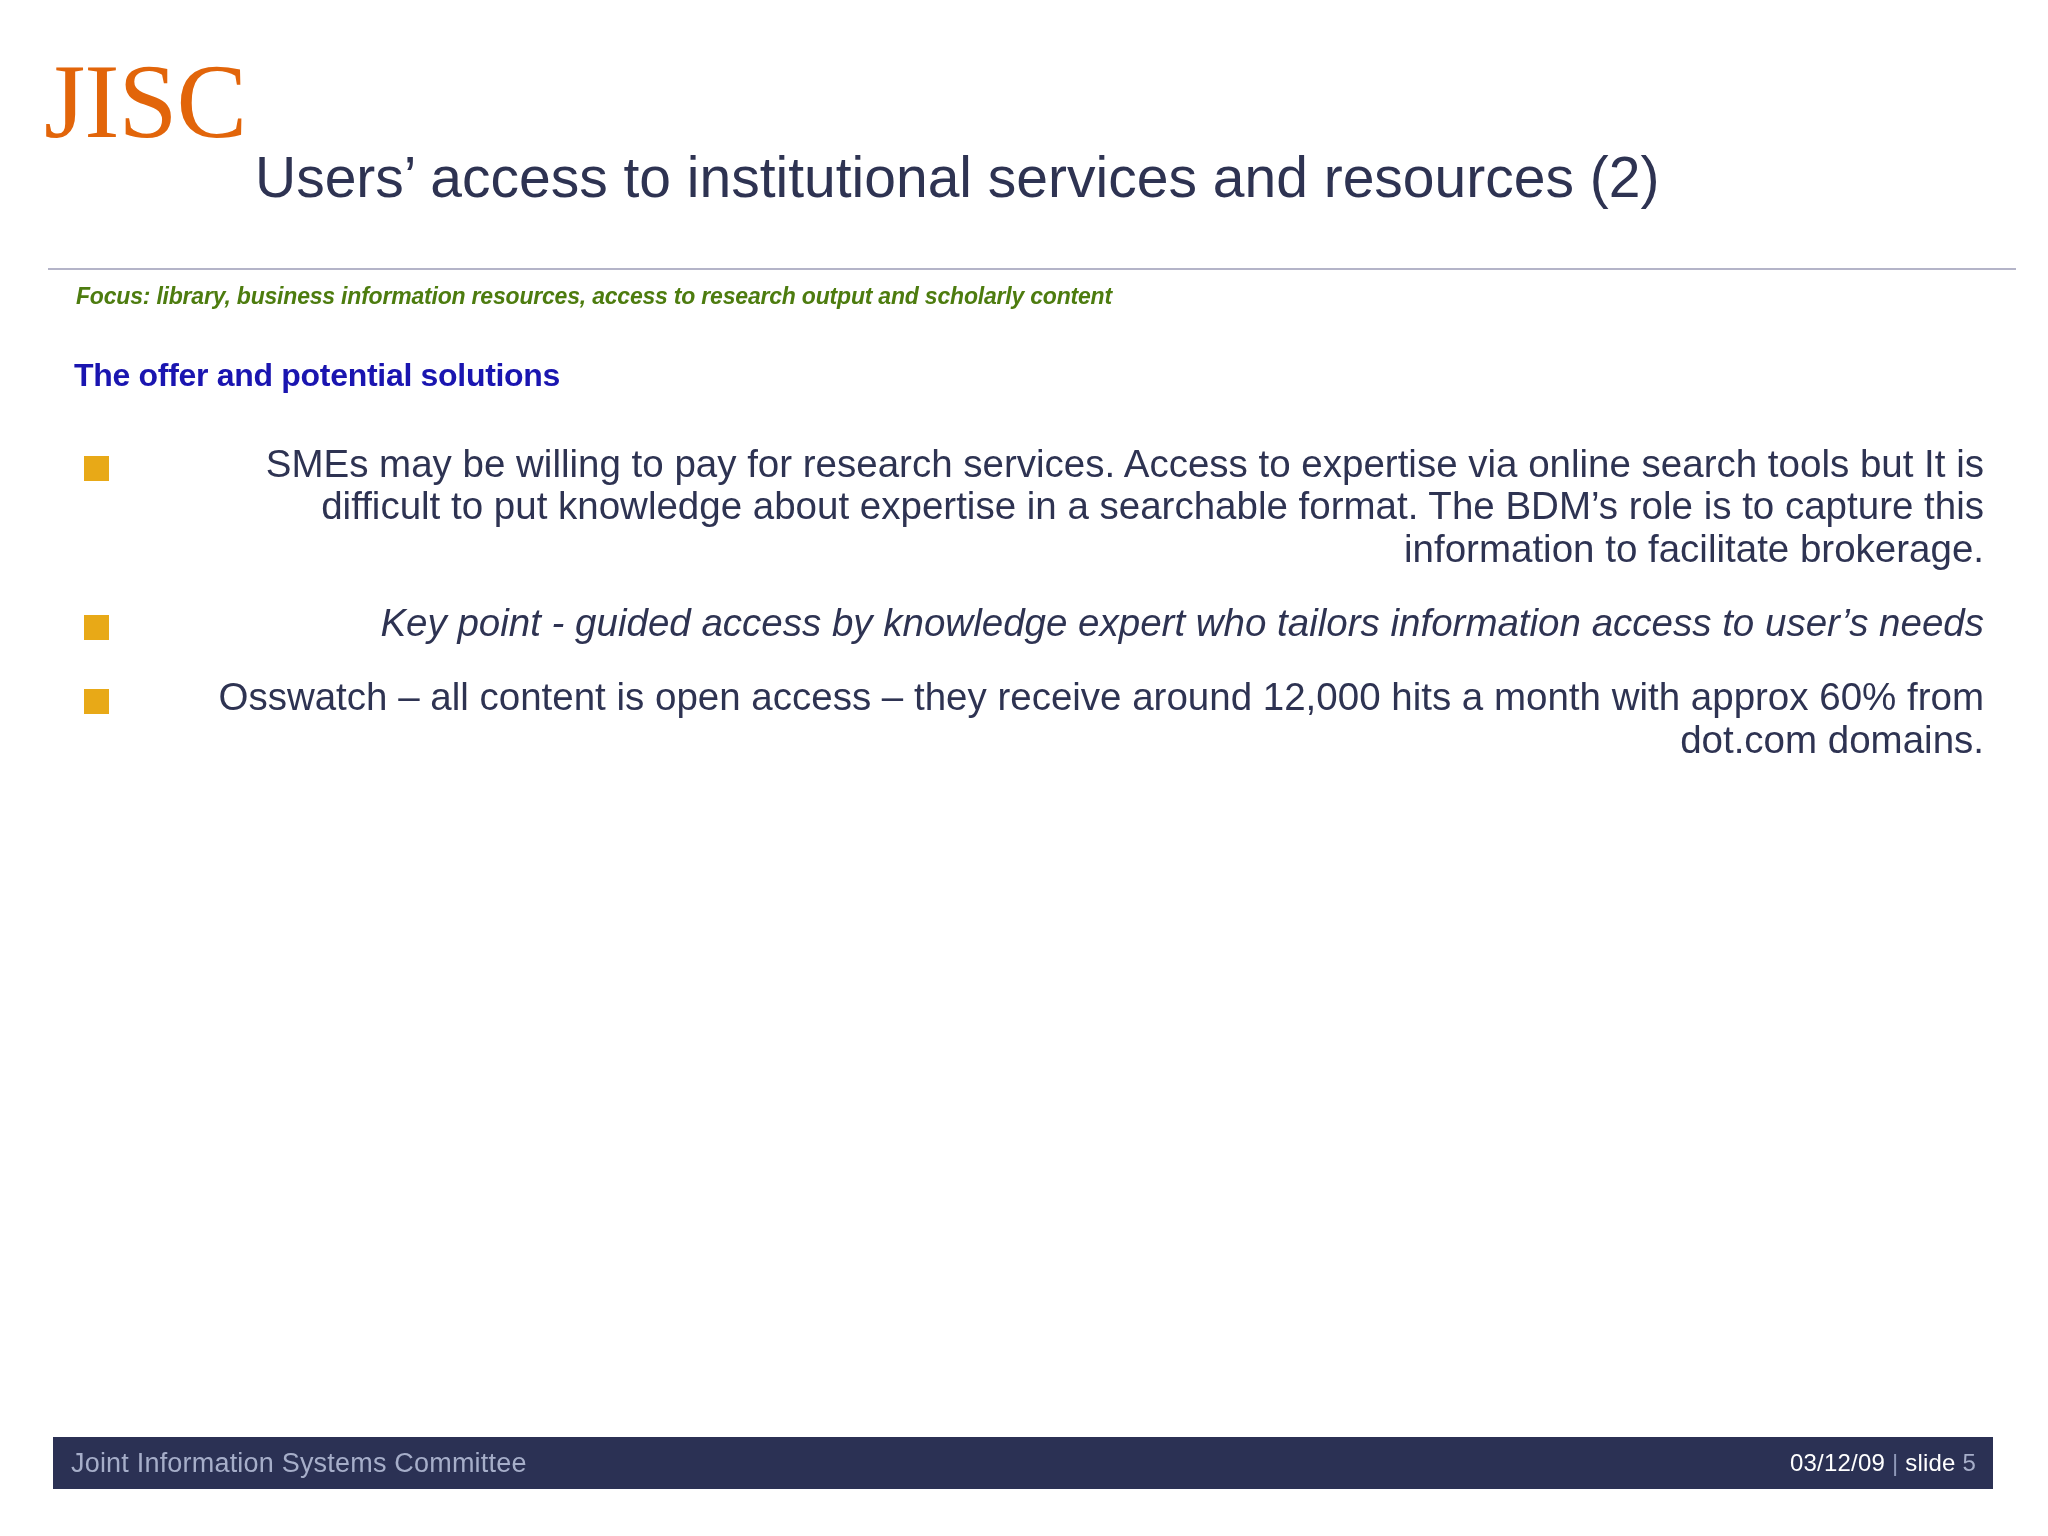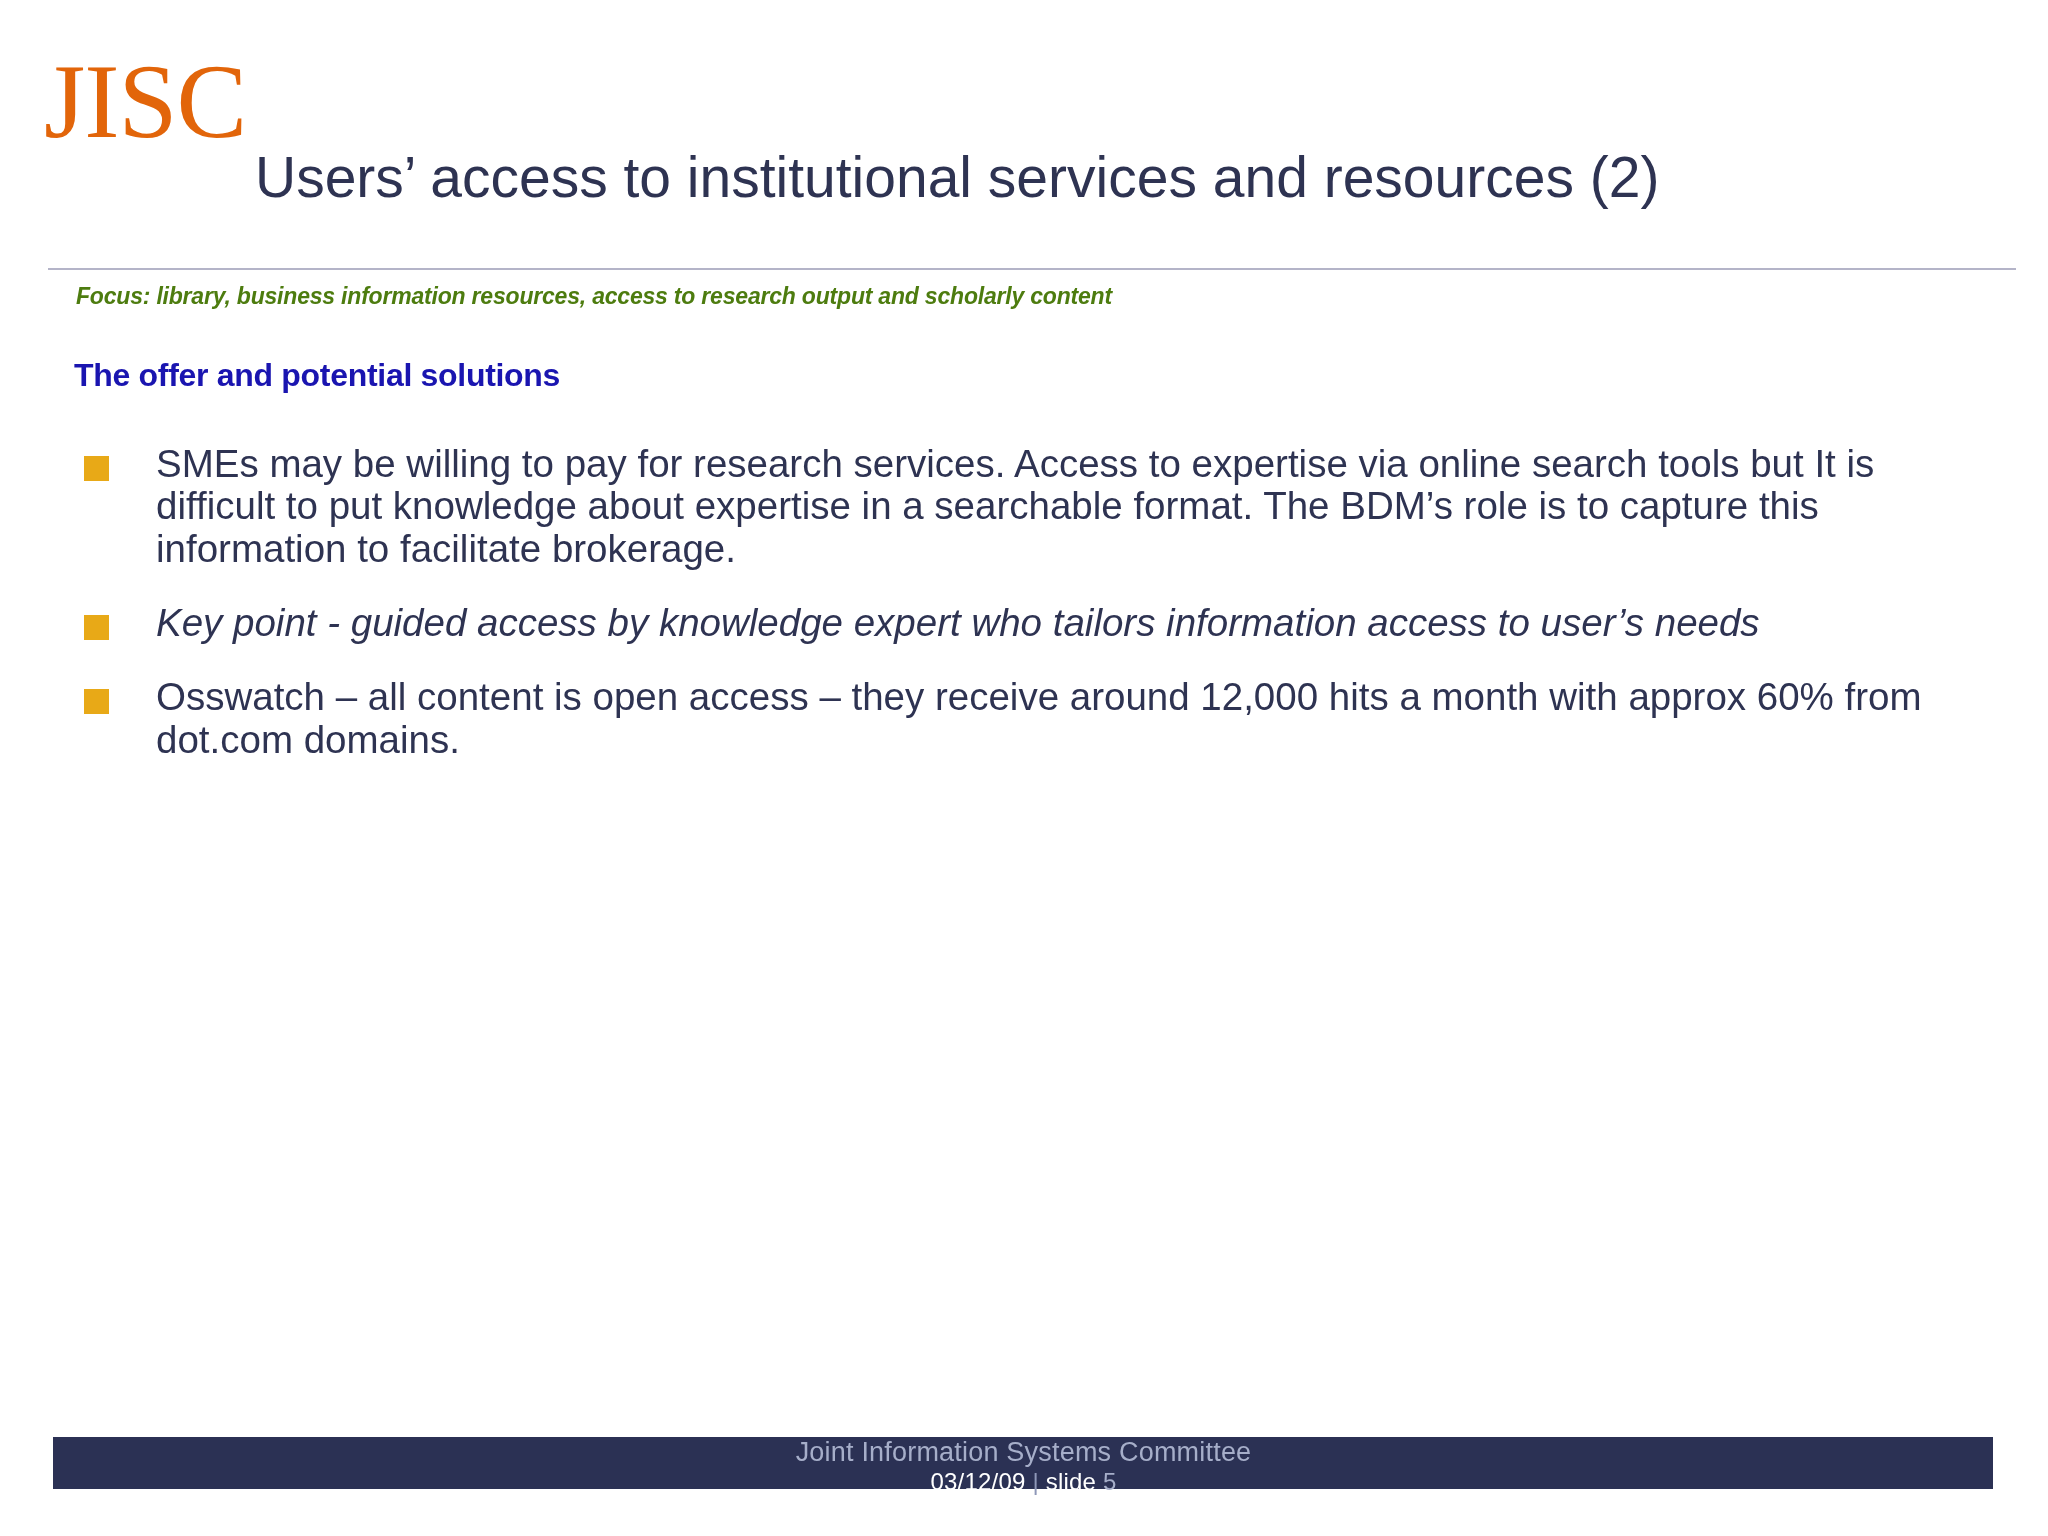--- a/index.html
+++ b/index.html
@@ -92,20 +92,21 @@
     top: 443px;
     width: 1910px;
   }
   .bullet {
     position: relative;
     padding-left: 82px;
     margin-bottom: 32px;
     color: #2E3352;
     font-size: 38.5px;
     line-height: 1.1;
+    text-align: right;
   }
   .bullet.italic .bullet-text {
     font-style: italic;
   }
   .bullet-marker {
     position: absolute;
     left: 10px;
     top: 13px;
     width: 25px;
     height: 25px;
@@ -121,21 +122,20 @@
     left: 53px;
     top: 1437px;
     width: 1940px;
     height: 52px;
     background: #2B3154;
     display: flex;
     align-items: center;
     justify-content: space-between;
     box-sizing: border-box;
     padding: 0 17px 0 18px;
-    flex-direction: column;
   }
   .footer-left {
     font-size: 27px;
     color: #A6AEC9;
     letter-spacing: 0.2px;
   }
   .footer-right {
     font-size: 24px;
     color: #ffffff;
     letter-spacing: 0.2px;

